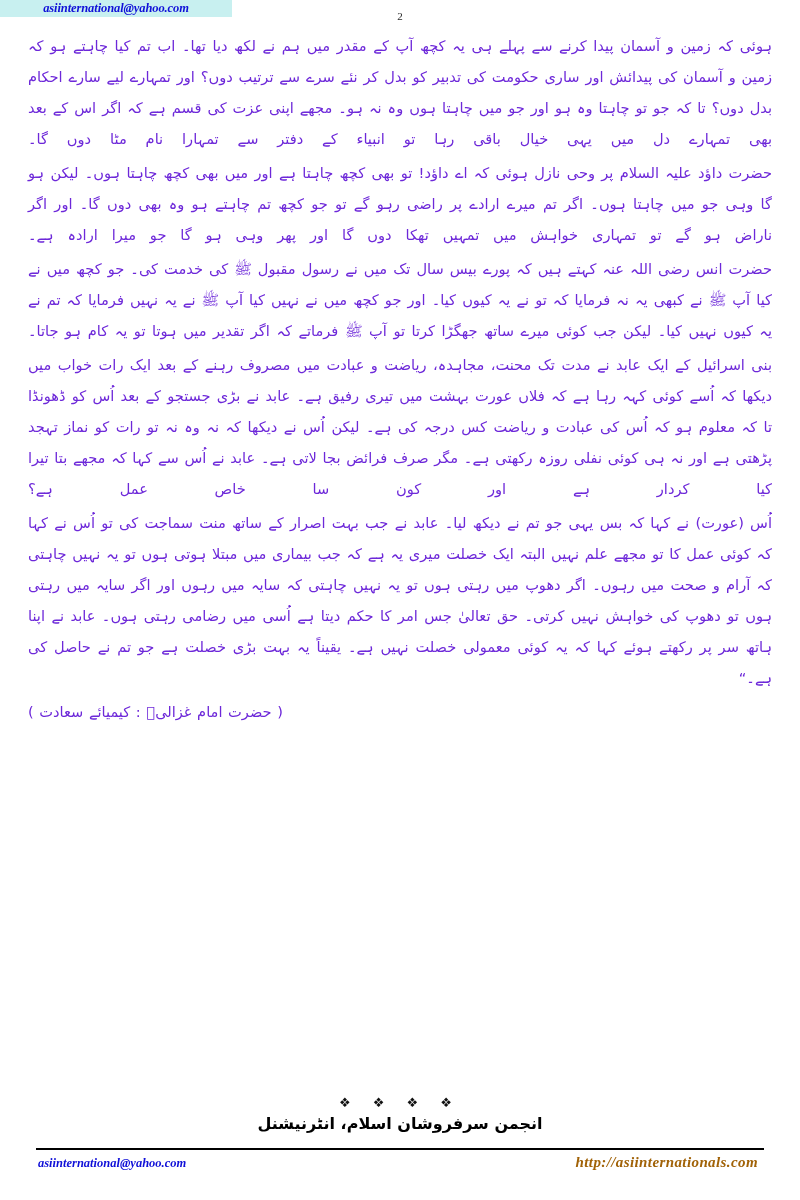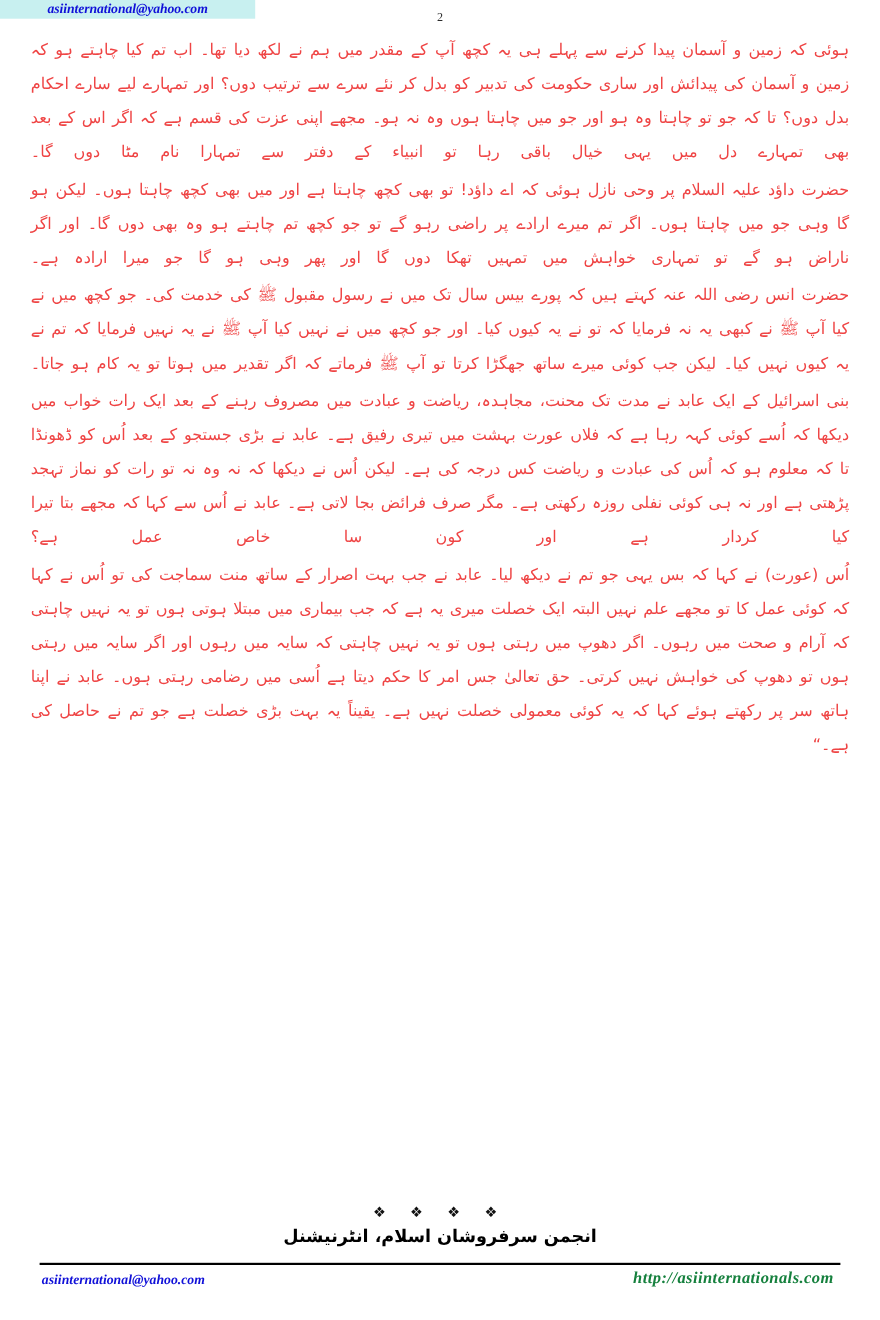--- a/index.html
+++ b/index.html
@@ -59,21 +59,21 @@
     right: 28px;
     left: 28px;
     direction: rtl;
     text-align: justify;
   }
 
   .para {
     font-family: "DejaVu Sans", sans-serif;
     font-size: 14.6px;
     line-height: 31px;
-    color: #ef4444;
+    color: #6d28d9;
     text-align: justify;
     text-align-last: justify;
     margin: 0 0 3px 0;
     word-spacing: 1px;
   }
 
   .para.quote-block {
     padding-right: 34px;
     padding-left: 16px;
     margin-top: 4px;
@@ -141,21 +141,21 @@
     white-space: nowrap;
   }
   #footer-url {
     position: absolute;
     top: 1154px;
     right: 42px;
     font-family: "Liberation Serif", serif;
     font-style: italic;
     font-weight: bold;
     font-size: 15px;
-    color: #15803d;
+    color: #a16207;
     direction: ltr;
     white-space: nowrap;
     letter-spacing: 0.4px;
   }
 </style>
 </head>
 <body>
 
 <div id="header-banner">
   <span id="header-email">asiinternational@yahoo.com</span>
@@ -171,20 +171,21 @@
 
   <p class="para">حضرت انس رضی اللہ عنہ کہتے ہیں کہ پورے بیس سال تک میں نے رسول مقبول ﷺ کی خدمت کی۔ جو کچھ میں نے کیا آپ ﷺ نے کبھی یہ نہ فرمایا کہ تو نے یہ کیوں کیا۔ اور جو کچھ میں نے نہیں کیا آپ ﷺ نے یہ نہیں فرمایا کہ تم نے یہ کیوں نہیں کیا۔ لیکن جب کوئی میرے ساتھ جھگڑا کرتا تو آپ ﷺ فرماتے کہ اگر تقدیر میں ہوتا تو یہ کام ہو جاتا۔</p>
 
 
 
 
   <p class="para">بنی اسرائیل کے ایک عابد نے مدت تک محنت، مجاہدہ، ریاضت و عبادت میں مصروف رہنے کے بعد ایک رات خواب میں دیکھا کہ اُسے کوئی کہہ رہا ہے کہ فلاں عورت بہشت میں تیری رفیق ہے۔ عابد نے بڑی جستجو کے بعد اُس کو ڈھونڈا تا کہ معلوم ہو کہ اُس کی عبادت و ریاضت کس درجہ کی ہے۔ لیکن اُس نے دیکھا کہ نہ وہ نہ تو رات کو نماز تہجد پڑھتی ہے اور نہ ہی کوئی نفلی روزہ رکھتی ہے۔ مگر صرف فرائض بجا لاتی ہے۔ عابد نے اُس سے کہا کہ مجھے بتا تیرا کیا کردار ہے اور کون سا خاص عمل ہے؟</p>
 
   <p class="para last-line-right">اُس (عورت) نے کہا کہ بس یہی جو تم نے دیکھ لیا۔ عابد نے جب بہت اصرار کے ساتھ منت سماجت کی تو اُس نے کہا کہ کوئی عمل کا تو مجھے علم نہیں البتہ ایک خصلت میری یہ ہے کہ جب بیماری میں مبتلا ہوتی ہوں تو یہ نہیں چاہتی کہ آرام و صحت میں رہوں۔ اگر دھوپ میں رہتی ہوں تو یہ نہیں چاہتی کہ سایہ میں رہوں اور اگر سایہ میں رہتی ہوں تو دھوپ کی خواہش نہیں کرتی۔ حق تعالیٰ جس امر کا حکم دیتا ہے اُسی میں رضامی رہتی ہوں۔ عابد نے اپنا ہاتھ سر پر رکھتے ہوئے کہا کہ یہ کوئی معمولی خصلت نہیں ہے۔ یقیناً یہ بہت بڑی خصلت ہے جو تم نے حاصل کی ہے۔“</p>
 
+  <p class="para last-line-left">( حضرت امام غزالیؒ : کیمیائے سعادت )</p>
 
 </div>
 
 <div id="separator">❖ ❖ ❖ ❖</div>
 
 <div id="org-line">انجمن سرفروشان اسلام، انٹرنیشنل</div>
 
 <div id="footer-rule"></div>
 
 <div id="footer-email">asiinternational@yahoo.com</div>

